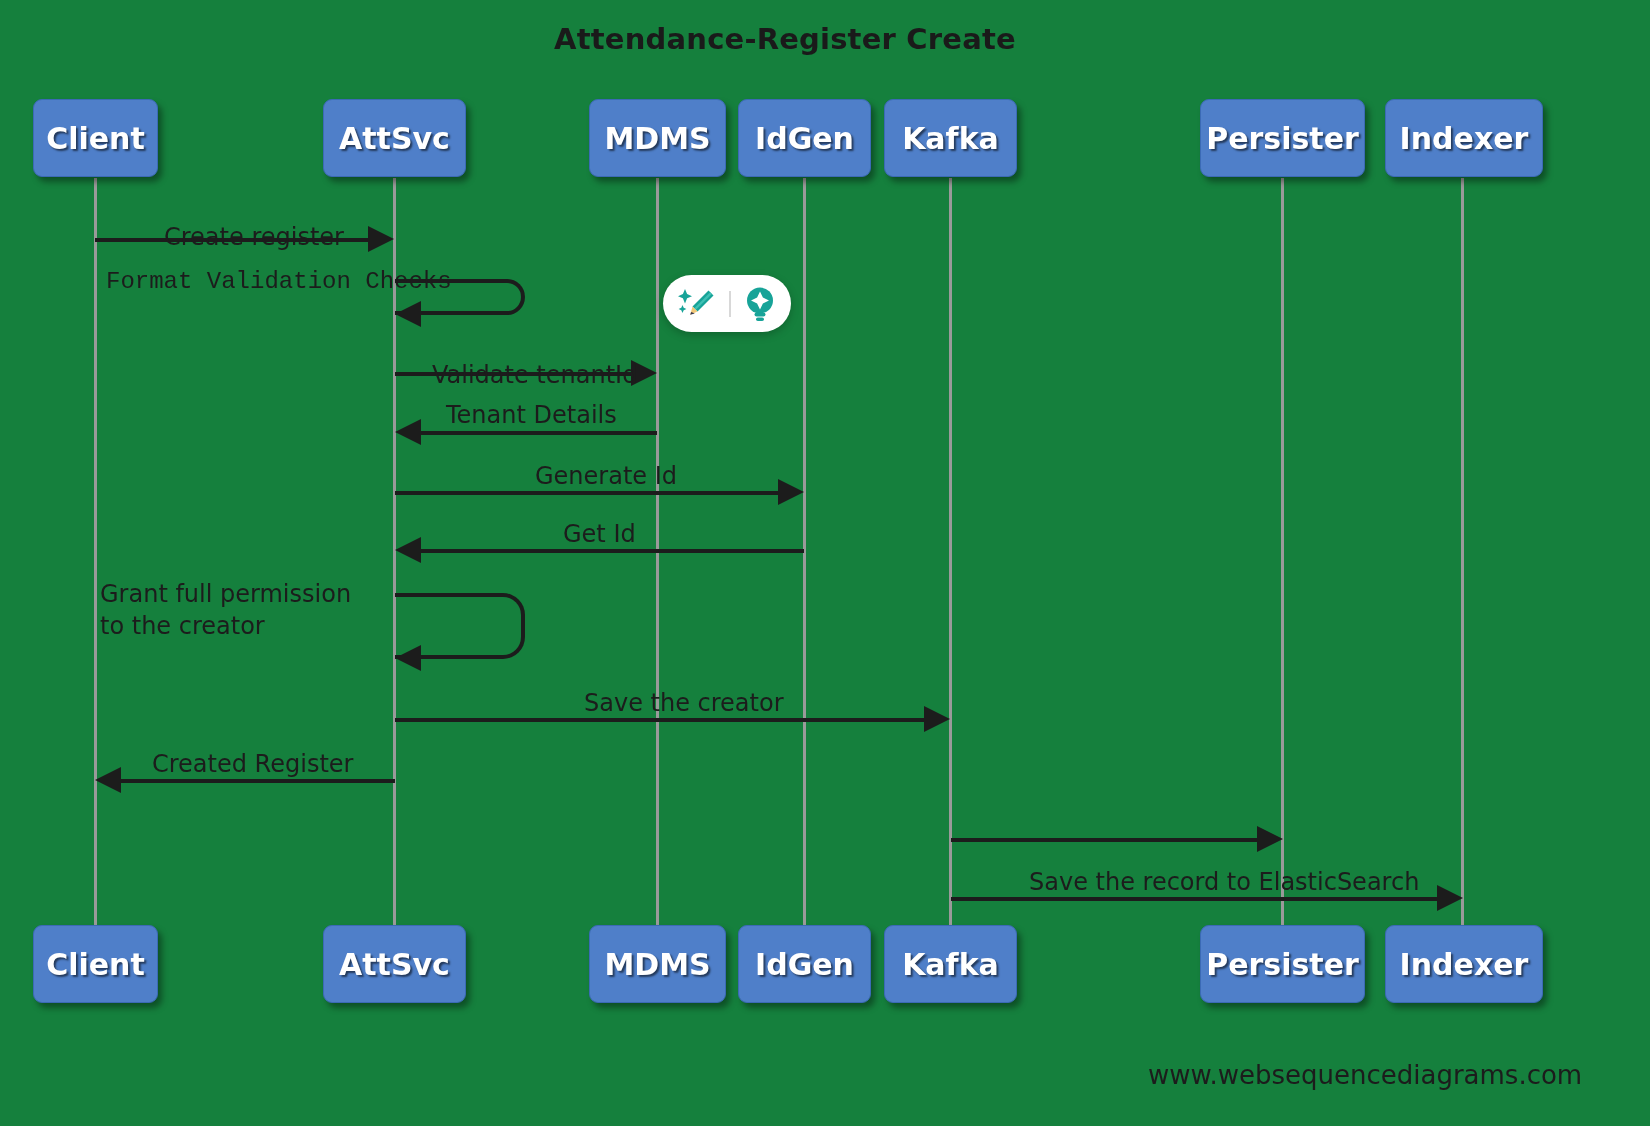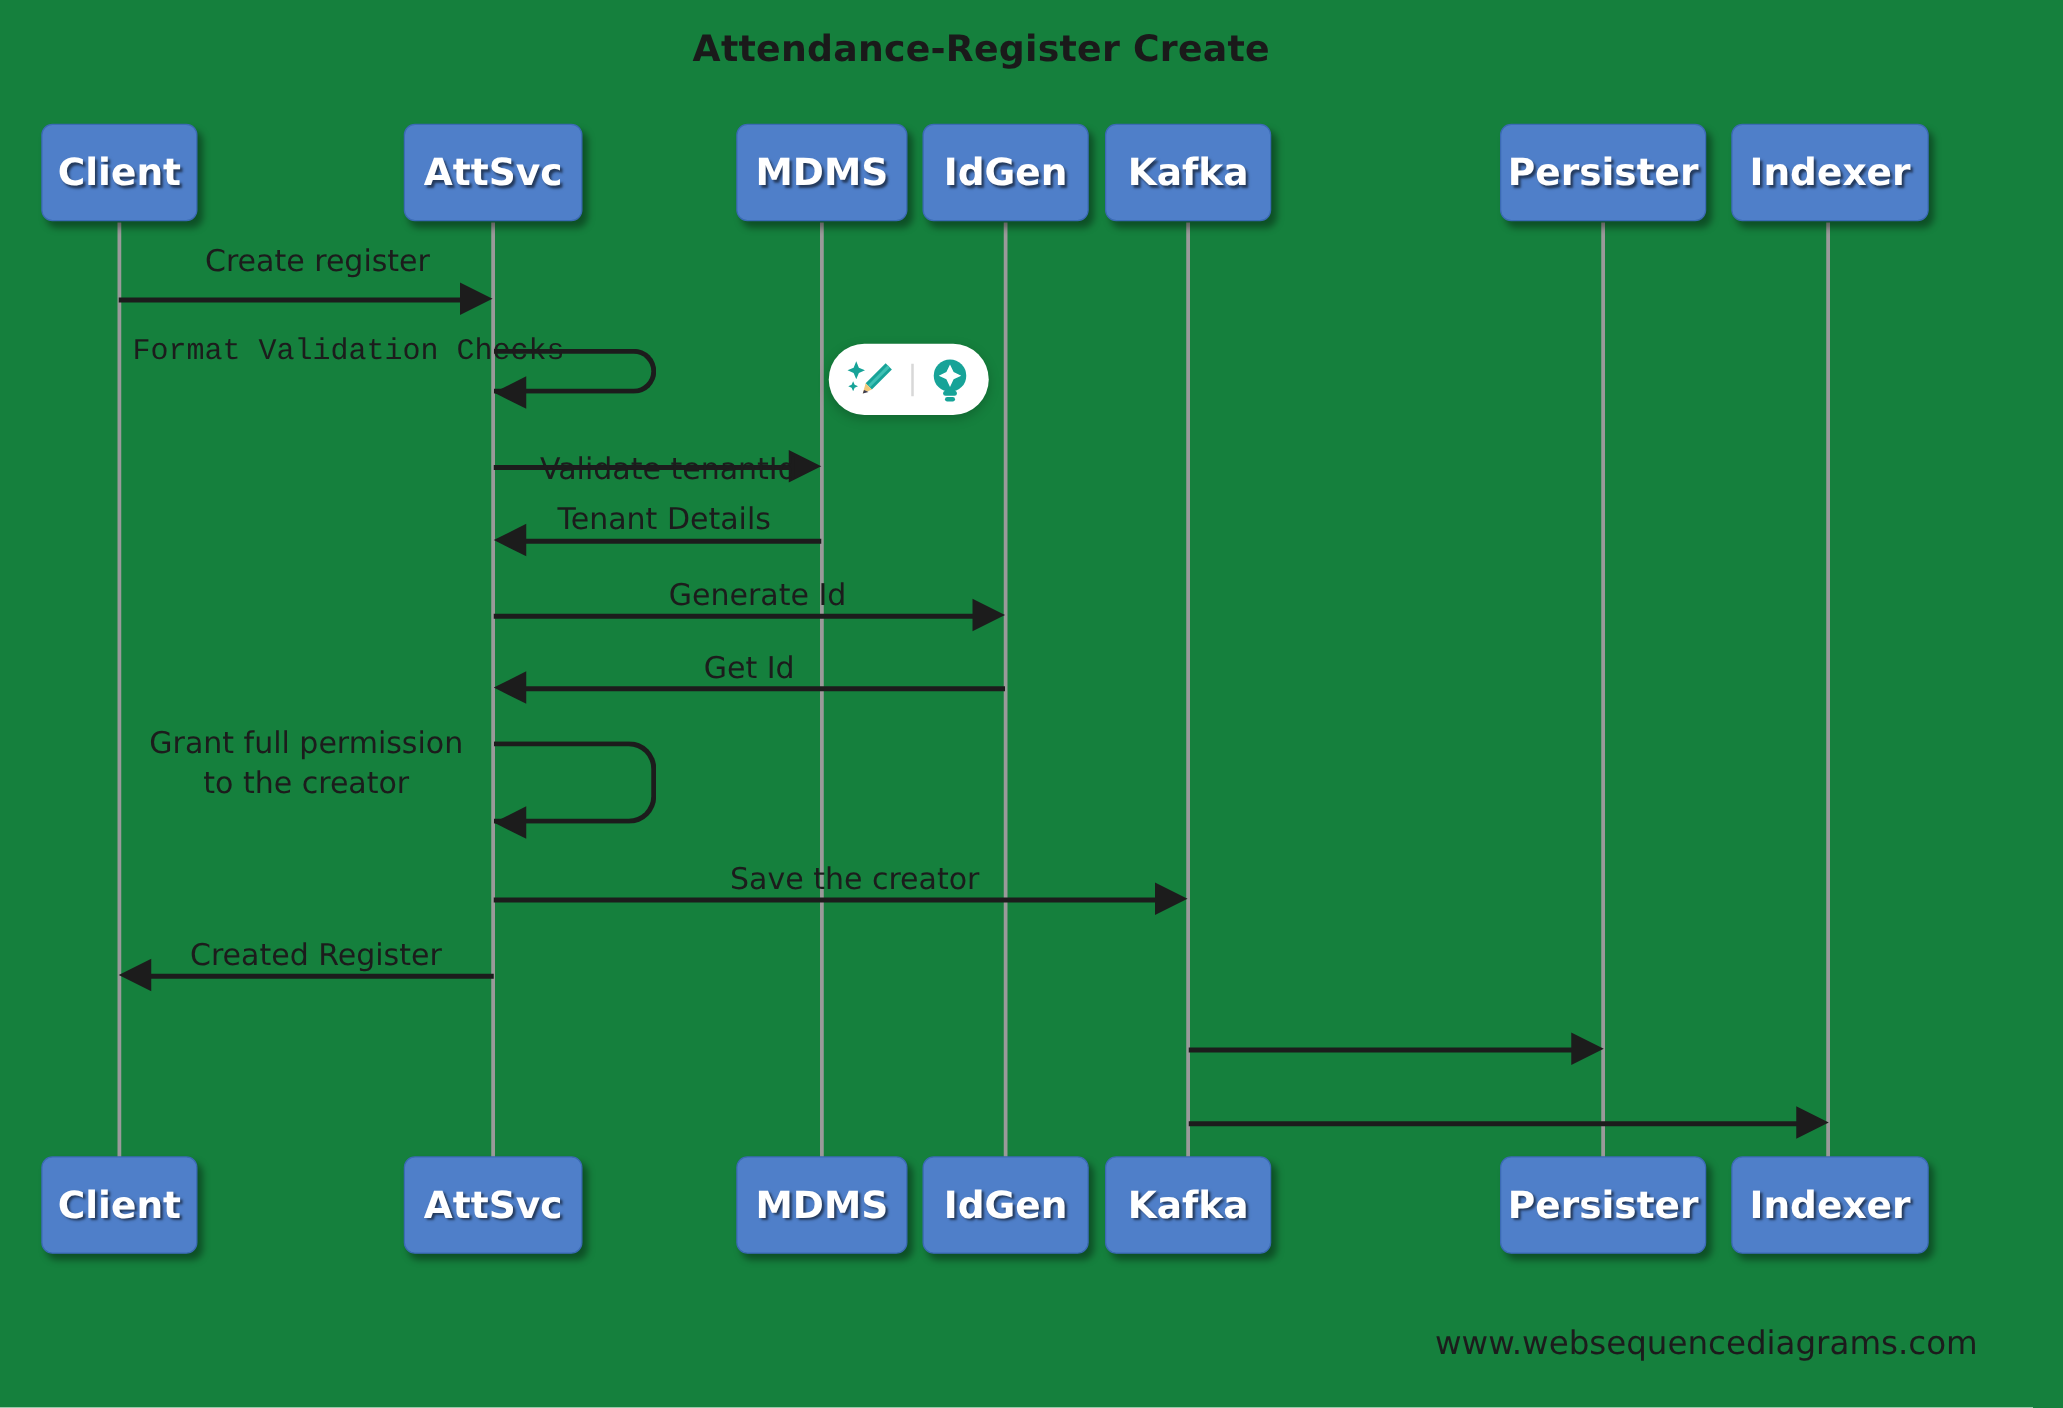--- a/index.html
+++ b/index.html
@@ -79,21 +79,21 @@
   }
   .msg-label {
     position: absolute;
     font-size: 24px;
     color: #1c1c1c;
     white-space: nowrap;
     line-height: 1.32;
   }
   .msg-label.two-line {
     white-space: normal;
-    text-align: center;
+    text-align: left;
   }
 
   
   .selfloop {
     position: absolute;
     border: 4px solid #1c1c1c;
     border-left: none;
     border-top-right-radius: 22px;
     border-bottom-right-radius: 22px;
     background: transparent;
@@ -185,21 +185,21 @@
   </div>
   <div class="actor-box" style="left:1200px;top:925px; width:165px; height:78px;">
     <span>Persister</span>
   </div>
   <div class="actor-box" style="left:1385px;top:925px; width:158px; height:78px;">
     <span>Indexer</span>
   </div>
 
   <div class="msg" style="left:95px; top:238px; width:275px;"></div>
   <div class="arrowhead right" style="left:368px; top:226px;"></div>
-  <div class="msg-label" style="left:164px; top:194px;">Create register</div>
+  <div class="msg-label" style="left:164px; top:222px;">Create register</div>
 
   <div class="selfloop" style="left:395px; top:279px; width:130px; height:36px;"></div>
   <div class="arrowhead left" style="left:395px; top:301px;"></div>
   <div class="msg-label" style="left:106px; top:266px;font-family:Liberation Mono, monospace;">Format Validation Checks</div>
 
   <div class="msg" style="left:395px; top:372px; width:238px;"></div>
   <div class="arrowhead right" style="left:631px; top:360px;"></div>
   <div class="msg-label" style="left:432px; top:341px;margin-top:19px;">Validate tenantId</div>
 
   <div class="msg" style="left:420px; top:431px; width:237px;"></div>
@@ -227,20 +227,21 @@
 
   <div class="msg" style="left:120px; top:779px; width:275px;"></div>
   <div class="arrowhead left" style="left:95px; top:767px;"></div>
   <div class="msg-label" style="left:152px; top:749px;">Created Register</div>
 
   <div class="msg" style="left:951px; top:838px; width:308px;"></div>
   <div class="arrowhead right" style="left:1257px; top:826px;"></div>
 
   <div class="msg" style="left:951px; top:897px; width:488px;"></div>
   <div class="arrowhead right" style="left:1437px; top:885px;"></div>
+  <div class="msg-label" style="left:1029px; top:867px;">Save the record to ElasticSearch</div>
 
   <div id="ai-toolbar-pill">
     <div class="pill-icon">
       <svg width="40" height="38" viewBox="0 0 40 38" aria-hidden="true">
 
         <path d="M8 4 L10.1 9.1 L15 11.2 L10.1 13.3 L8 18.4 L5.9 13.3 L1 11.2 L5.9 9.1 Z" fill="#17a398"></path>
         <path d="M5.5 20 L6.7 22.8 L9.4 24 L6.7 25.2 L5.5 28 L4.3 25.2 L1.6 24 L4.3 22.8 Z" fill="#17a398"></path>
 
         <path d="M31.5 5.5 L36.5 10.5 L20.5 26.5 L15.5 21.5 Z" fill="#17a398"></path>
         <path d="M33.2 7.2 L34.9 8.9 L19.2 24.6 L17.5 22.9 Z" fill="#3fc0b4"></path>

